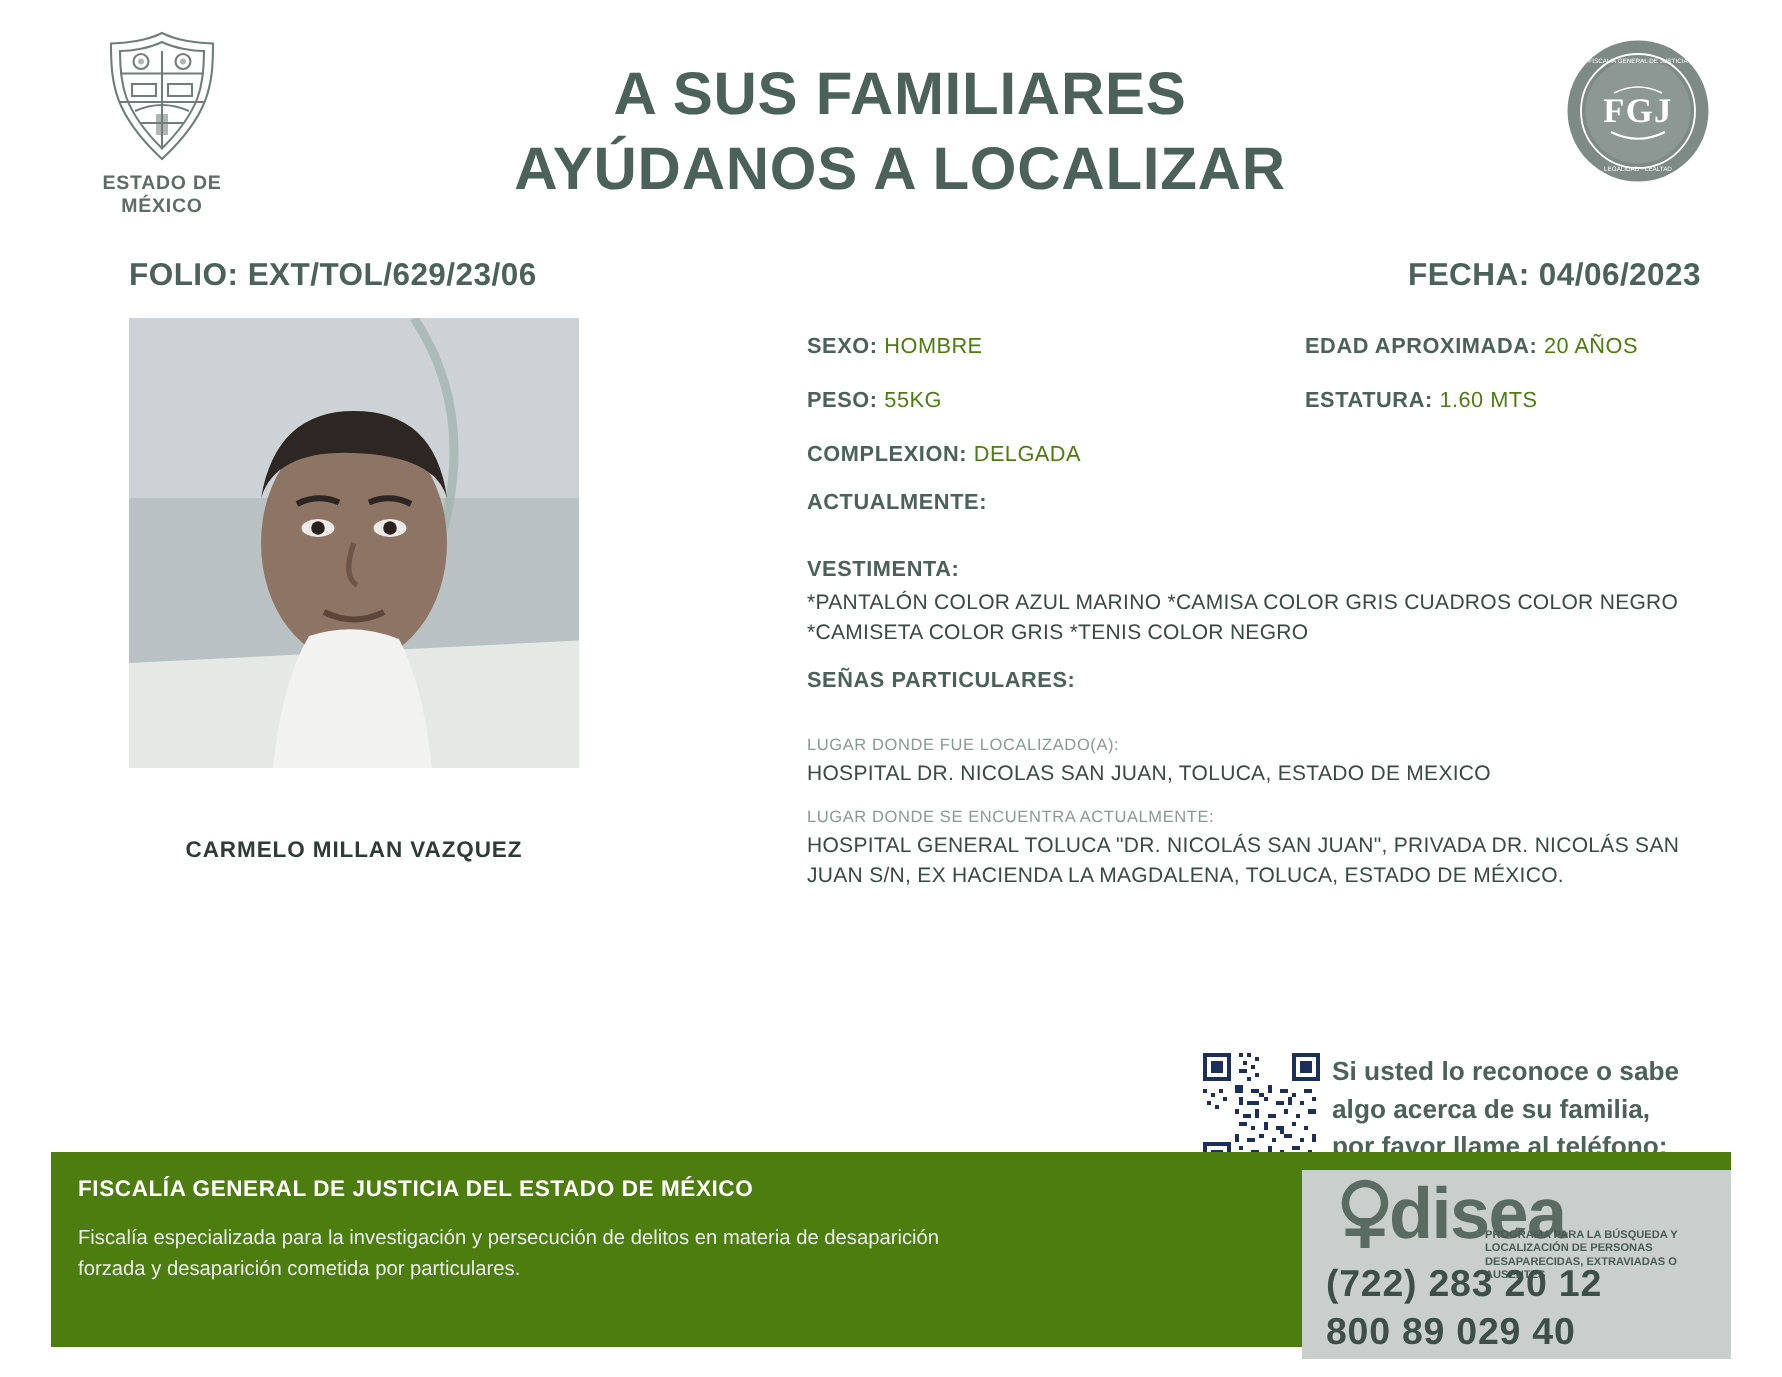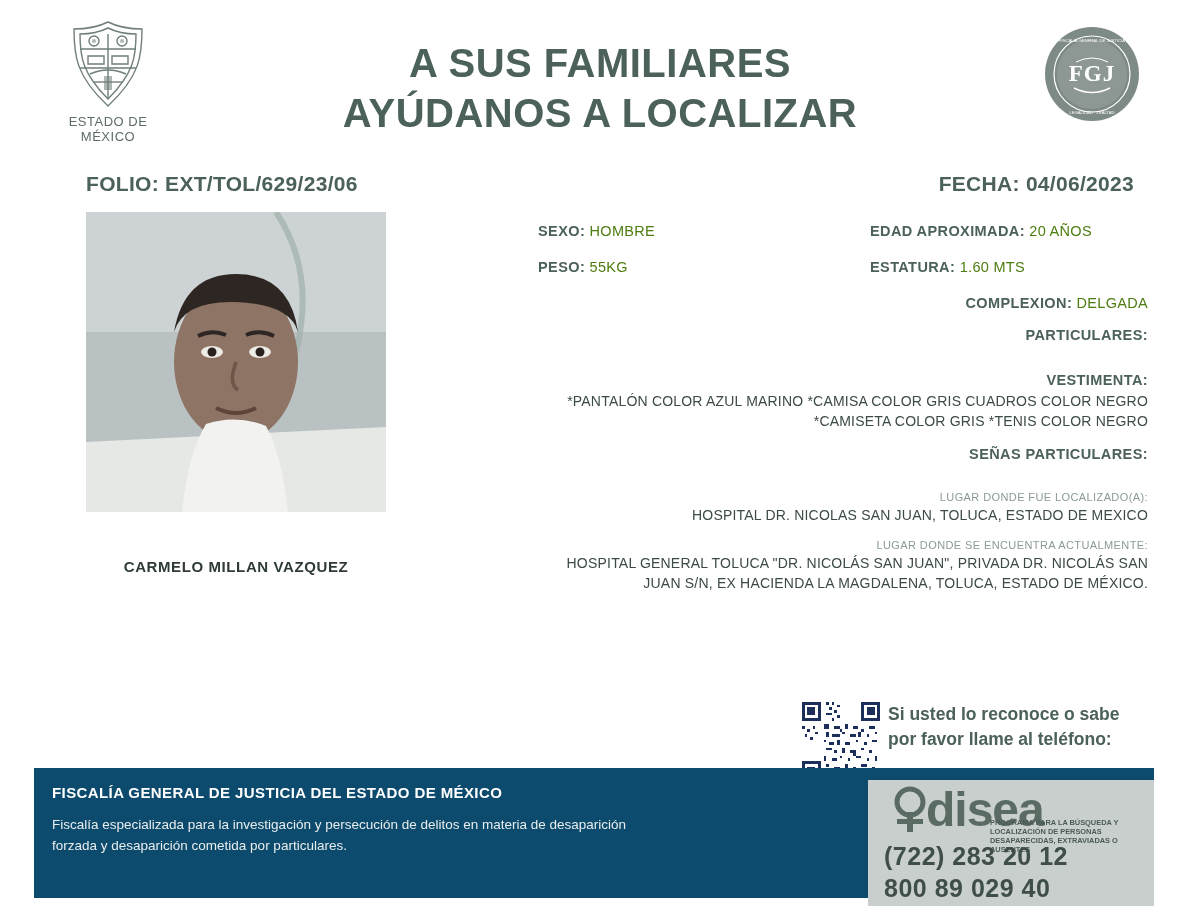--- a/index.html
+++ b/index.html
@@ -11,21 +11,21 @@
     overflow:hidden;
     color:#4a5b55;
   }
   .sheet{position:absolute;inset:0;}
 
   
   .header{position:absolute;left:0;top:0;width:1188px;height:150px;}
   .crest{position:absolute;left:48px;top:18px;width:120px;text-align:center;}
   .crest svg{display:block;margin:0 auto;}
   .crest-label{
-    font-size:13px;font-weight:normal;letter-spacing:.5px;color:#5d6d66;margin-top:4px;
+    font-size:13px;font-weight:bold;letter-spacing:.5px;color:#5d6d66;margin-top:4px;
   }
   .title{
     position:absolute;left:260px;top:38px;width:680px;text-align:center;
     font-size:40px;line-height:50px;font-weight:bold;color:#4b6159;letter-spacing:.5px;
   }
   .fgj{position:absolute;right:48px;top:26px;width:96px;height:96px;}
 
   
   .folio{
     position:absolute;left:86px;top:172px;font-size:21px;font-weight:bold;color:#4b6159;letter-spacing:.3px;
@@ -36,42 +36,42 @@
 
   
   .photo-wrap{position:absolute;left:86px;top:212px;width:300px;height:300px;overflow:hidden;background:#b8bfc2;}
   .photo-name{
     position:absolute;left:86px;top:558px;width:300px;text-align:center;
     font-size:15px;font-weight:bold;letter-spacing:.6px;color:#2f3b37;
   }
 
   
   .data{position:absolute;left:538px;top:222px;width:610px;}
-  .row{margin-bottom:14px;text-align:right;}
+  .row{margin-bottom:14px;}
   .lbl{font-size:14.5px;font-weight:bold;color:#4b6159;letter-spacing:.4px;}
   .val{font-size:14.5px;color:#4d7c0f;letter-spacing:.3px;}
   .two-col{position:relative;height:22px;margin-bottom:14px;}
   .two-col .left{position:absolute;left:0;top:0;}
   .two-col .right{position:absolute;left:332px;top:0;}
 
   .block-lbl{font-size:14.5px;font-weight:bold;color:#4b6159;letter-spacing:.4px;margin-bottom:3px;}
   .block-txt{font-size:14px;color:#3c4a45;line-height:20px;letter-spacing:.2px;}
   .muted-lbl{font-size:11px;color:#8a9a94;letter-spacing:.4px;margin-bottom:2px;}
 
   .sp-gap{height:14px;}
 
   
   .qr{position:absolute;left:802px;top:702px;width:78px;height:78px;}
   .notice{
     position:absolute;left:888px;top:702px;width:270px;
     font-size:17.5px;line-height:25px;font-weight:bold;color:#4b6159;
   }
 
   
-  .footer{position:absolute;left:34px;top:768px;width:1120px;height:130px;background:#0c4a6e;}
+  .footer{position:absolute;left:34px;top:768px;width:1120px;height:130px;background:#4d7c0f;}
   .f-title{
     position:absolute;left:18px;top:16px;font-size:15px;font-weight:bold;color:#ffffff;letter-spacing:.4px;
   }
   .f-sub{
     position:absolute;left:18px;top:46px;width:600px;font-size:13.5px;line-height:21px;color:#e9edec;
   }
   .f-addr{
     position:absolute;left:18px;top:94px;width:620px;font-size:13.5px;line-height:20px;font-weight:bold;color:#ffffff;
   }
 
@@ -192,21 +192,21 @@
         <span class="val">1.60 MTS</span>
       </div>
     </div>
 
     <div class="row">
       <span class="lbl">COMPLEXION:</span>
       <span class="val">DELGADA</span>
     </div>
 
     <div class="row">
-      <span class="lbl">PARTICULARES:</span>
+      <span class="lbl">ACTUALMENTE:</span>
       <span class="val"></span>
     </div>
 
     <div class="sp-gap"></div>
 
     <div class="row">
       <div class="block-lbl">VESTIMENTA:</div>
       <div class="block-txt">*PANTALÓN COLOR AZUL MARINO *CAMISA COLOR GRIS CUADROS COLOR NEGRO *CAMISETA COLOR GRIS *TENIS COLOR NEGRO</div>
     </div>
 
@@ -299,20 +299,21 @@
       <rect x="20" y="27" width="1" height="1"></rect>
         <rect x="23" y="26" width="2" height="1"></rect>
         <rect x="27" y="27" width="1" height="1"></rect>
       <rect x="19" y="19" width="1" height="1"></rect>
         <rect x="14" y="10" width="1" height="1"></rect>
     </g>
   </svg>
 
   <div class="notice">
     <div>Si usted lo reconoce o sabe</div>
+    <div>algo acerca de su familia,</div>
     <div>por favor llame al teléfono:</div>
   </div>
 
   <div class="footer">
     <div class="f-title">FISCALÍA GENERAL DE JUSTICIA DEL ESTADO DE MÉXICO</div>
     <div class="f-sub">Fiscalía especializada para la investigación y persecución de delitos en materia de desaparición forzada y desaparición cometida por particulares.</div>
   </div>
 
   <div class="disea">
     <svg class="disea-logo" viewBox="0 0 262 48">

